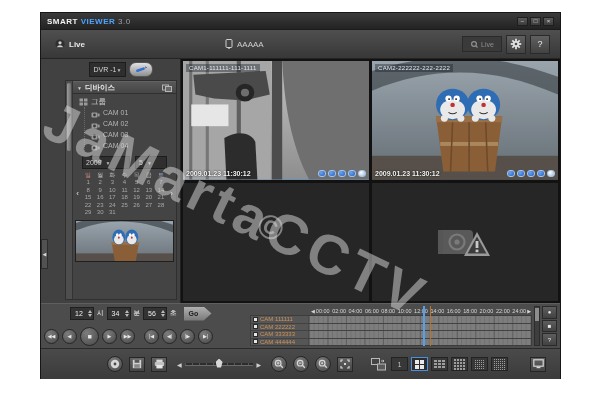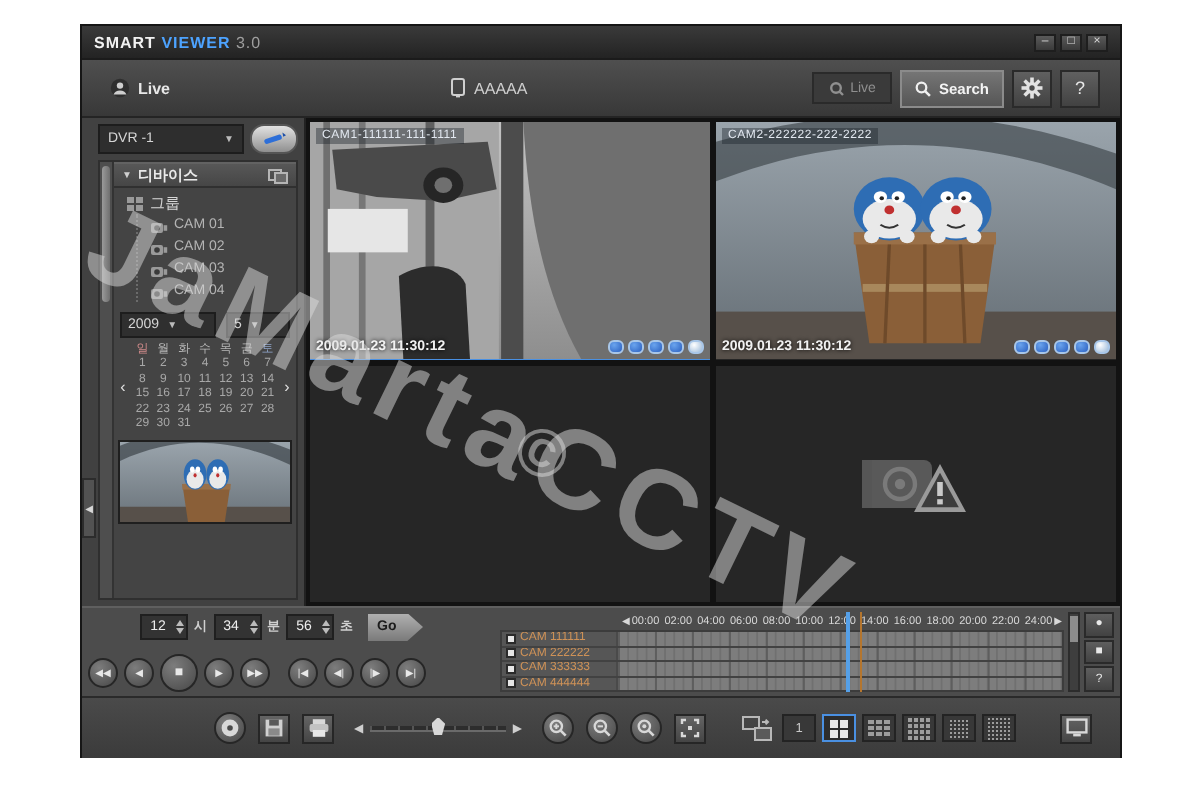--- a/index.html
+++ b/index.html
@@ -38,21 +38,21 @@
                color:#e8e8e8; font-size:9px; display:flex; align-items:center; justify-content:center; }
 
   
   .content { position:absolute; top:46px; left:0; right:0; height:244px; display:flex; }
 
   .collapse-tab { position:absolute; left:0; top:180px; width:7px; height:30px; background:#525252;
                   border:1px solid #2c2c2c; color:#d8d8d8; font-size:5px; display:flex; align-items:center;
                   justify-content:center; z-index:5; }
 
   
-  .sidebar { width:112px; background:#414141; border-right:1px solid #222; padding:3px 3px 3px 8px; display:flex; flex-direction:column; }
+  .sidebar { width:140px; background:#414141; border-right:1px solid #222; padding:3px 3px 3px 24px; display:flex; flex-direction:column;align-items:center; }
   .dvr-row { display:flex; gap:3px; margin-bottom:3px; align-items:center; }
   .dvr-select { flex:1; height:15px; background:#2e2e2e; border:1px solid #1d1d1d; color:#d5d5d5;
                 font-size:7px; display:flex; align-items:center; padding:0 4px; }
   .dvr-select .arr { margin-left:auto; font-size:5px; color:#bbb; }
   .btn-connect { width:24px; height:15px; border-radius:7px; background:linear-gradient(#e2e2e2,#8f8f8f);
                  border:1px solid #555; display:flex; align-items:center; justify-content:center; }
   .panel { flex:1; display:flex; border:1px solid #2f2f2f; background:#444; overflow:hidden; }
   .vscroll { width:7px; background:#4e4e4e; border-right:1px solid #333; position:relative; }
   .vscroll .thumb { position:absolute; top:2px; left:1px; width:4px; height:68px; background:linear-gradient(90deg,#9a9a9a,#6f6f6f); border-radius:2px; }
   .side-content { flex:1; display:flex; flex-direction:column; overflow:hidden; }
@@ -206,27 +206,20 @@
         </svg>
         <span class="sess-label">AAAAA</span>
       </div>
       <div class="tb-right">
         <div class="btn-live">
           <svg width="8" height="8" viewBox="0 0 8 8">
             <circle cx="4" cy="4" r="2.4" fill="none" stroke="#8f8f8f" stroke-width="1.2"></circle>
             <line x1="5.8" y1="5.8" x2="7.5" y2="7.5" stroke="#8f8f8f" stroke-width="1.2"></line>
           </svg>
           <span>Live</span>
-        </div>
-        <div class="btn-search">
-          <svg width="9" height="9" viewBox="0 0 12 12">
-            <circle cx="5" cy="5" r="3.2" fill="none" stroke="#f0f0f0" stroke-width="1.5"></circle>
-            <line x1="7.4" y1="7.4" x2="10.6" y2="10.6" stroke="#f0f0f0" stroke-width="1.7"></line>
-          </svg>
-          <span>Search</span>
         </div>
         <div class="btn-gear">
           <svg width="12" height="12" viewBox="0 0 16 16">
             <g fill="#e2e2e2">
               <rect x="6.8" y="1" width="2.4" height="14"></rect>
               <rect x="1" y="6.8" width="14" height="2.4"></rect>
               <rect x="6.8" y="1" width="2.4" height="14" transform="rotate(45 8 8)"></rect>
               <rect x="6.8" y="1" width="2.4" height="14" transform="rotate(-45 8 8)"></rect>
               <circle cx="8" cy="8" r="4"></circle>
             </g>

